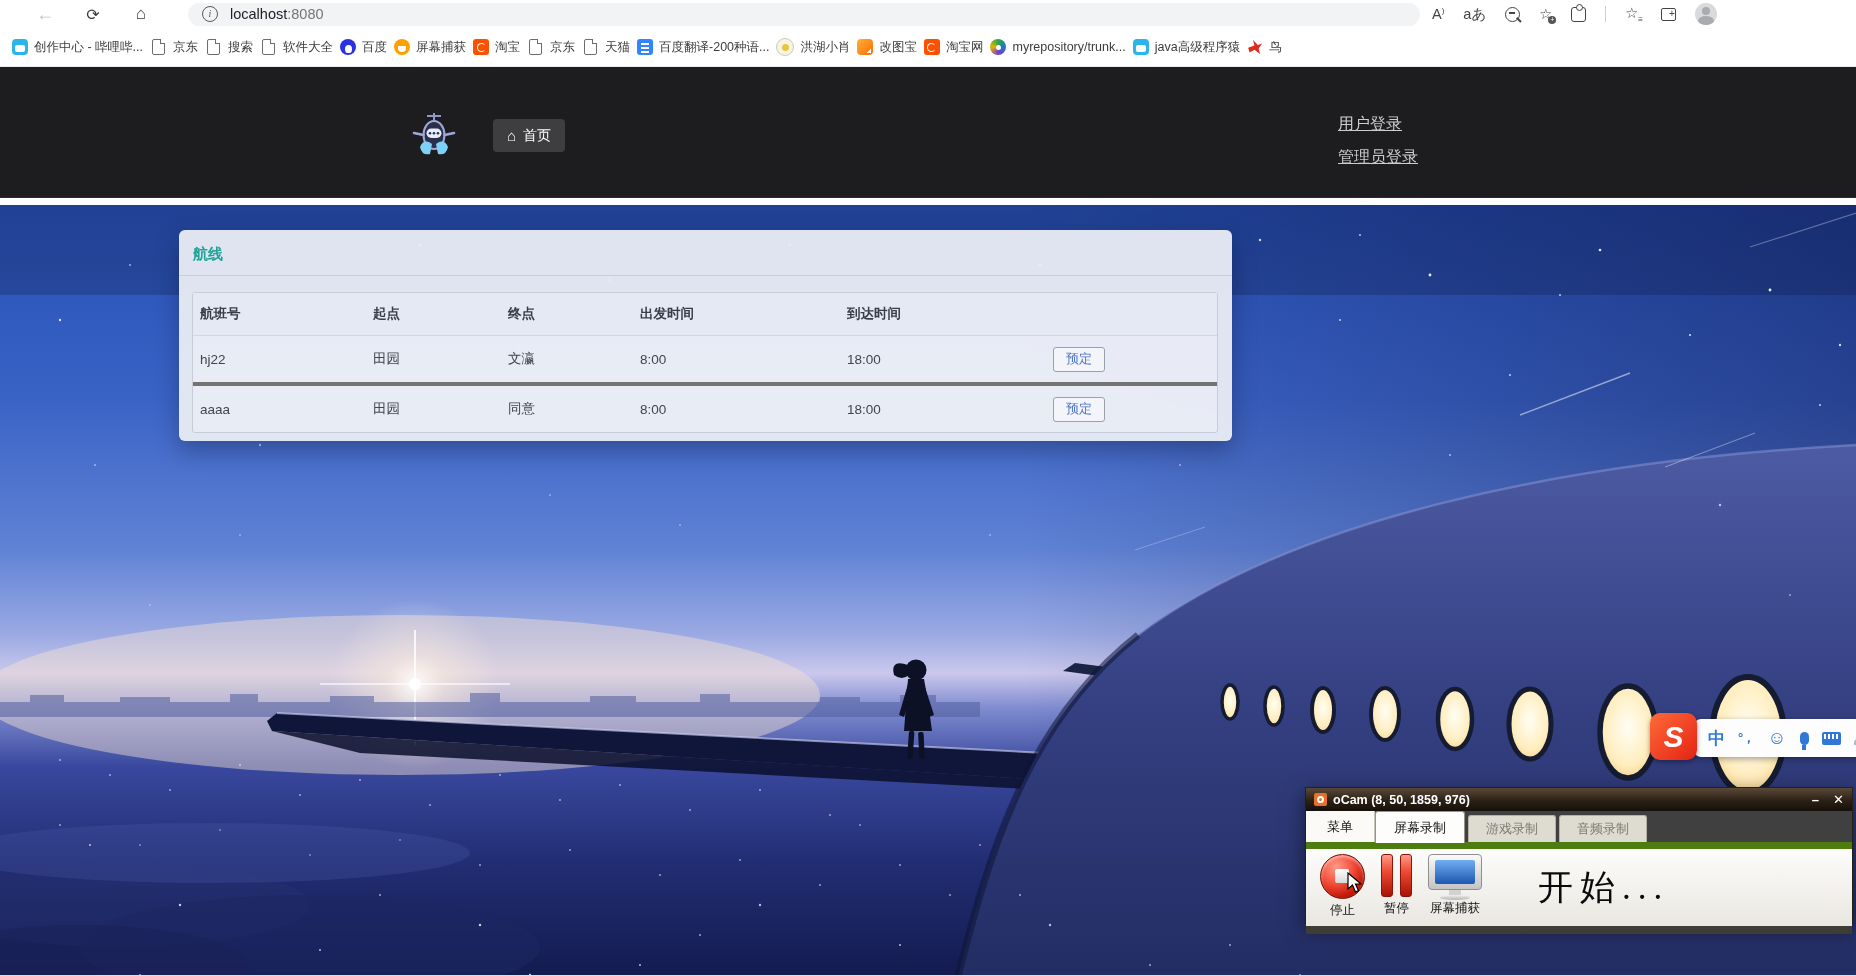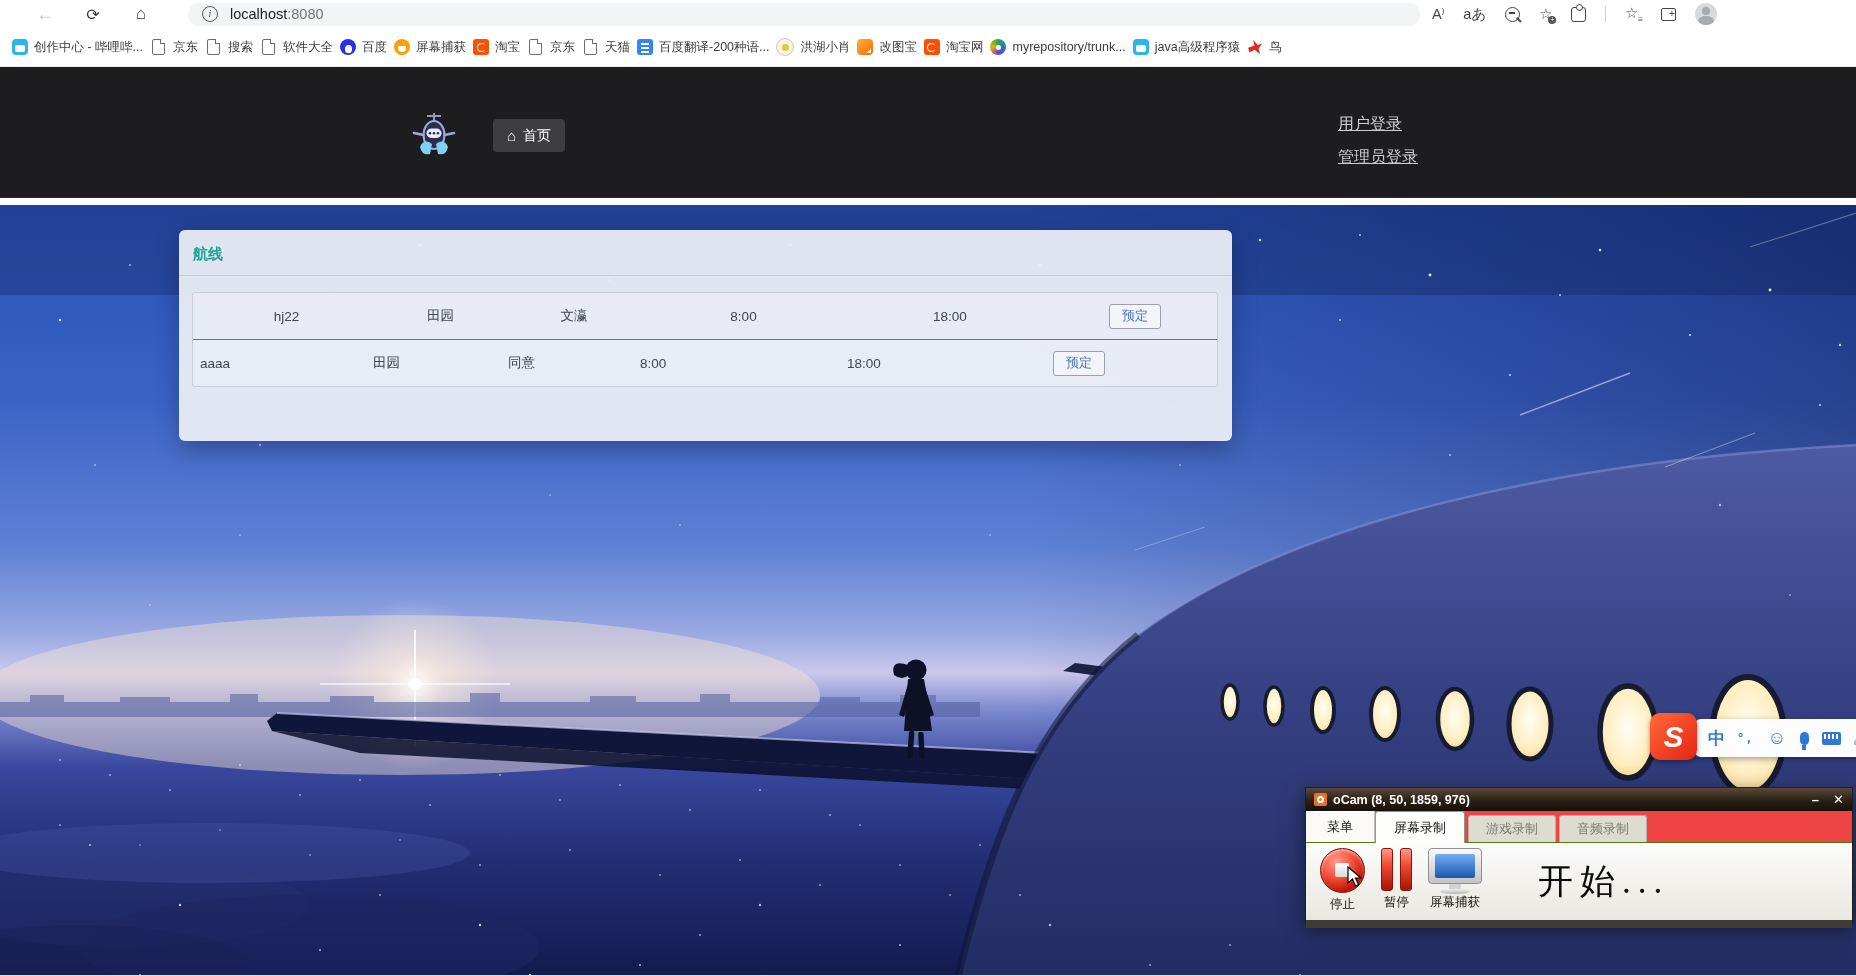--- a/index.html
+++ b/index.html
@@ -83,21 +83,21 @@
   .scene svg.bg{position:absolute;left:0;top:0;}
   .footer-strip{position:absolute;left:0;bottom:0;width:100%;height:10px;background:#cfe4f6;z-index:6;}
   
   .panel{position:absolute;left:179px;top:25px;width:1053px;height:211px;background:rgba(231,235,244,0.96);
     border-radius:6px;box-shadow:0 10px 24px rgba(0,0,20,0.28);z-index:3;}
   .panel-title{height:45px;line-height:47px;padding-left:14px;font-size:15px;font-weight:bold;color:#1fa396;
     border-bottom:1px solid #c9cfda;}
   .rt-table{margin:16px 14px 0 13px;border:1px solid #c6ccd8;border-radius:3px;background:rgba(238,241,248,0.55);}
   .rt-row{display:flex;align-items:center;padding-left:7px;font-size:13.5px;color:#41454e;}
   .rt-row.head{height:42px;font-weight:bold;color:#383d47;border-bottom:1px solid #d2d8e2;background:rgba(226,231,241,0.6);}
-  .rt-row.r1{height:46px;border-bottom:1px solid #737373;text-align:center;}
+  .rt-row.r1{height:46px;border-bottom:4px solid #737373;}
   .rt-row.r2{height:46px;}
   .c1{width:173px;}.c2{width:135px;}.c3{width:132px;}.c4{width:207px;}.c5{width:206px;}.c6{flex:1;}
   .book-btn{display:inline-block;padding:2px 12px 3px;border:1px solid #99a1ad;border-radius:3px;color:#4d74c5;
     background:rgba(252,253,255,0.55);font-size:13px;cursor:pointer;}
   
   .ime{position:absolute;left:1650px;top:506px;z-index:4;width:206px;height:52px;}
   .ime-bar{position:absolute;left:44px;top:8px;width:162px;height:38px;background:#fdfdfd;border-radius:7px 0 0 7px;
     box-shadow:0 2px 6px rgba(0,0,20,0.35);display:flex;align-items:center;gap:13px;padding-left:14px;color:#2f78d8;}
   .ime-logo{position:absolute;left:0;top:2px;width:47px;height:47px;border-radius:10px;
     background:linear-gradient(135deg,#ff6a3a,#e42312);box-shadow:0 2px 5px rgba(0,0,20,.4);
@@ -116,21 +116,21 @@
   .ime-user::after{content:"";position:absolute;left:0;top:8px;width:13px;height:6px;background:#8a97a8;border-radius:4px 4px 0 0;}
   
   .ocam{position:absolute;left:1305px;top:582px;width:546px;height:135px;z-index:5;
     border:1px solid #23201c;box-shadow:0 6px 18px rgba(0,0,0,.5);background:#f4f3ef;}
   .ocam-title{height:23px;background:linear-gradient(#5a4838,#2b2115 55%,#15100a);display:flex;align-items:center;
     color:#fff;font-size:12.5px;font-weight:bold;padding:0 8px;gap:6px;cursor:default;}
   .ocam-logo{width:13px;height:13px;background:#e8702a;border-radius:2px;position:relative;flex:none;}
   .ocam-logo::before{content:"";position:absolute;left:3px;top:3px;width:7px;height:7px;border:2px solid #fff;border-radius:50%;box-sizing:border-box;}
   .win-ctl{margin-left:auto;display:flex;gap:14px;font-size:13px;}
   .win-ctl span{cursor:pointer;}
-  .ocam-tabs{height:31px;background:#ef4444;display:flex;align-items:flex-end;border-bottom:1px solid #4d7c0f;font-family:Liberation Serif, serif;}
+  .ocam-tabs{height:31px;background:#404040;display:flex;align-items:flex-end;border-bottom:7px solid #4d7c0f;font-family:Liberation Serif, serif;}
   .otab{font-size:13px;display:flex;align-items:center;justify-content:center;cursor:pointer;}
   .otab.menu{width:68px;height:31px;background:#fbfaf7;border-right:1px solid #c8c5b8;color:#1a1a1a;}
   .otab.active{width:88px;height:31px;background:#fdfdfb;border:1px solid #96948a;border-bottom:none;
     border-radius:3px 3px 0 0;color:#111;margin-bottom:-1px;}
   .otab.idle{width:86px;height:26px;background:#dedbd0;border:1px solid #b5b2a5;border-bottom:none;
     border-radius:3px 3px 0 0;color:#7c7c74;margin-left:3px;}
   .ocam-body{height:72px;background:linear-gradient(#fcfcfb,#e9e7e0);display:flex;align-items:flex-start;
     padding:5px 9px 0 14px;position:relative;}
   .otool{display:flex;flex-direction:column;align-items:center;margin-right:16px;cursor:pointer;}
   .otool .lbl{font-size:12.5px;color:#111;margin-top:3px;}
@@ -449,20 +449,28 @@
 
     <line x1="1520" y1="210" x2="1630" y2="168" stroke="#ffffff" stroke-width="1.5" opacity="0.5"></line>
     <line x1="1665" y1="262" x2="1755" y2="228" stroke="#ffffff" stroke-width="1.2" opacity="0.35"></line>
     <line x1="1135" y1="345" x2="1205" y2="322" stroke="#ffffff" stroke-width="1" opacity="0.25"></line>
     <line x1="1750" y1="42" x2="1856" y2="8" stroke="#ffffff" stroke-width="1.2" opacity="0.3"></line>
   </svg>
 
   <div class="panel">
     <div class="panel-title">航线</div>
     <div class="rt-table">
+      <div class="rt-row head">
+        <span class="c1">航班号</span>
+        <span class="c2">起点</span>
+        <span class="c3">终点</span>
+        <span class="c4">出发时间</span>
+        <span class="c5">到达时间</span>
+        <span class="c6"></span>
+      </div>
       <div class="rt-row r1">
         <span class="c1">hj22</span>
         <span class="c2">田园</span>
         <span class="c3">文瀛</span>
         <span class="c4">8:00</span>
         <span class="c5">18:00</span>
         <span class="c6"><span class="book-btn">预定</span></span>
       </div>
       <div class="rt-row r2">
         <span class="c1">aaaa</span>

